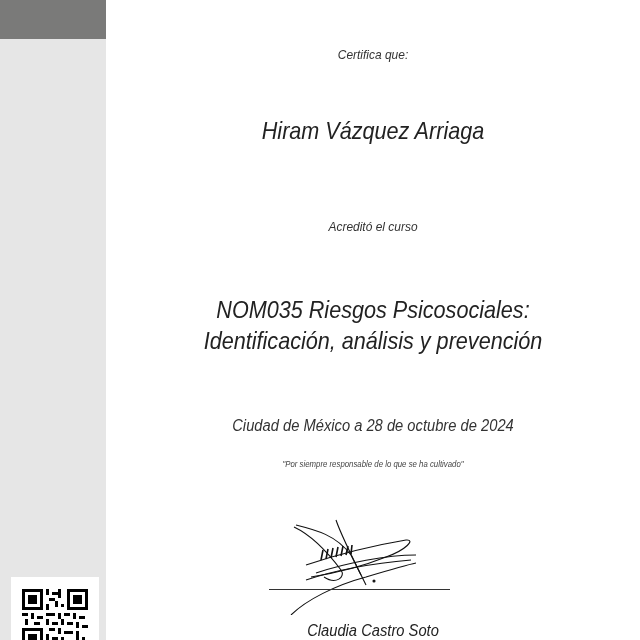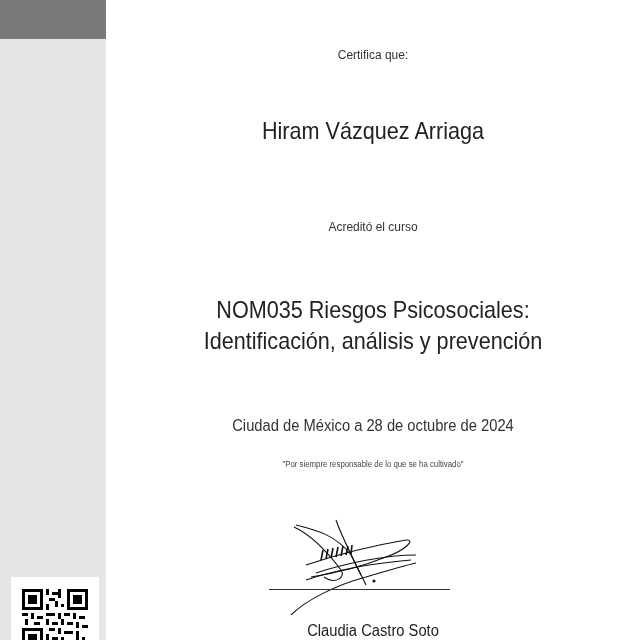--- a/index.html
+++ b/index.html
@@ -2,21 +2,21 @@
 <html><head>
   <meta charset="utf-8">
   <style>
     html, body { margin:0; padding:0; }
     body { width:640px; height:640px; position:relative; overflow:hidden; background:#ffffff;
       font-family: "Liberation Sans", "DejaVu Sans", sans-serif; color:#222; }
     .sidebar { position:absolute; left:0; top:0; width:106px; height:640px; background:#e6e6e6; }
     .sidebar-top { position:absolute; left:0; top:0; width:106px; height:39px; background:#7a7a79; }
     .qr-box { position:absolute; left:11px; top:577px; width:88px; height:63px; background:#fff; }
     .qr { position:absolute; left:11px; top:12px; width:66px; height:60px; }
-    .content { position:absolute; left:106px; top:0; width:534px; height:464px; }
+    .content { position:absolute; left:106px; top:0; width:534px; height:464px;font-style:italic; }
     .c { position:absolute; left:0; width:534px; text-align:center; white-space:nowrap; }
     .certifica { top:47px; font-size:13px; color:#333; transform:scaleX(0.92); }
     .name { top:117px; font-size:24px; color:#222; transform:scaleX(0.9); }
     .acredito { top:219px; font-size:13px; color:#333; transform:scaleX(0.92); }
     .course { top:294px; font-size:24px; line-height:31px; color:#222; transform:scaleX(0.9); }
     .place { top:417px; font-size:16px; color:#333; transform:scaleX(0.92); }
     .motto { top:459px; font-size:8.5px; color:#444; transform:scaleX(0.92); }
     .sig { position:absolute; left:160px; top:515px; width:170px; height:100px; }
     .sig-line { position:absolute; left:163px; top:589px; width:181px; height:1px; background:#333; }
     .signer { top:622px; font-size:16px; color:#222; transform:scaleX(0.92); }

